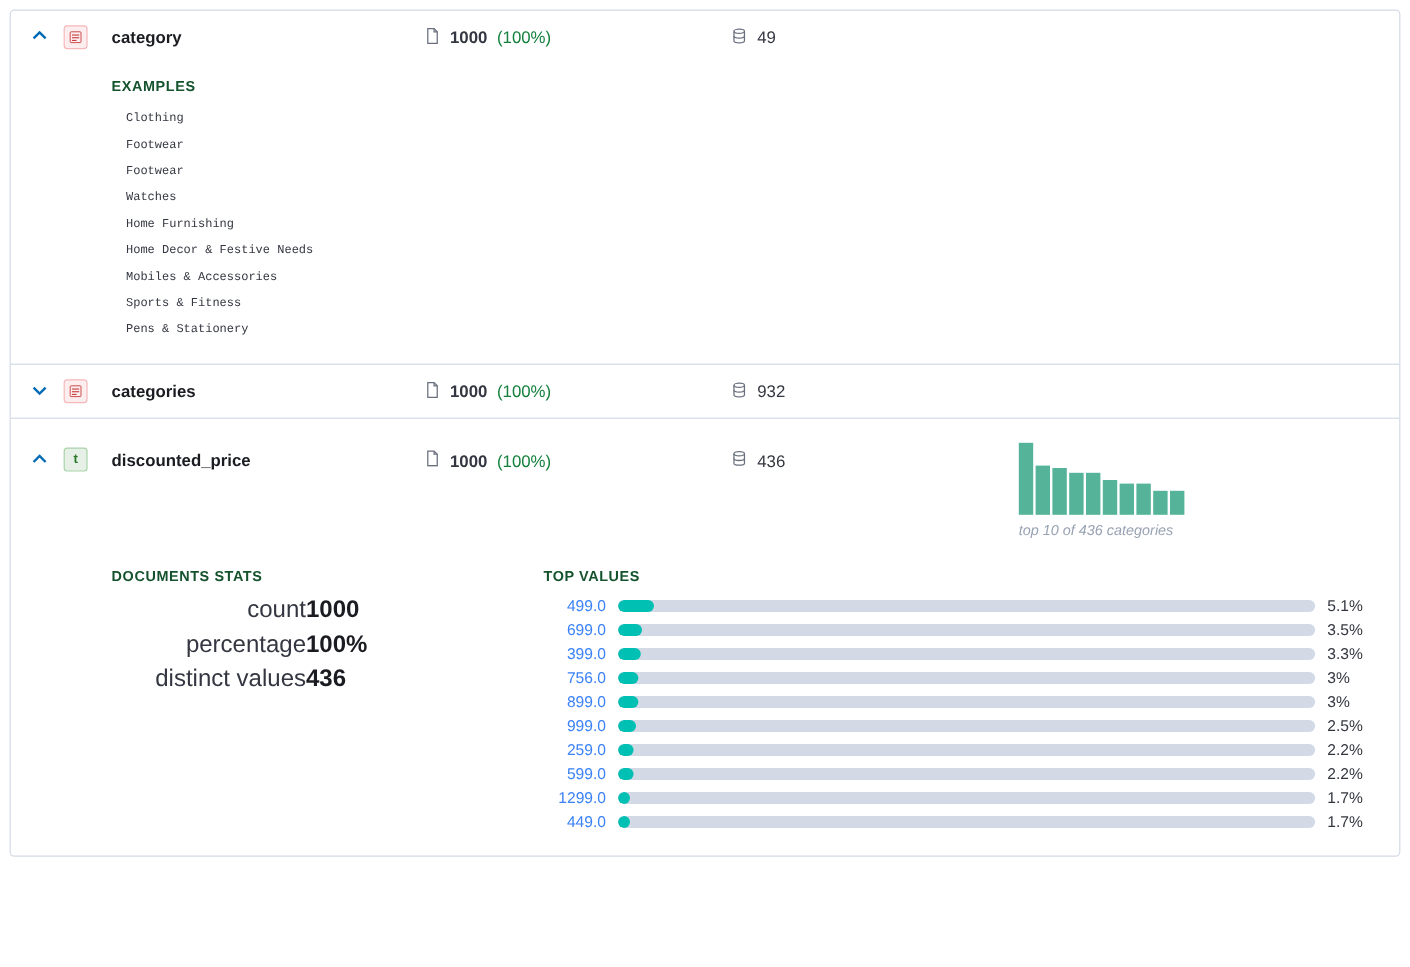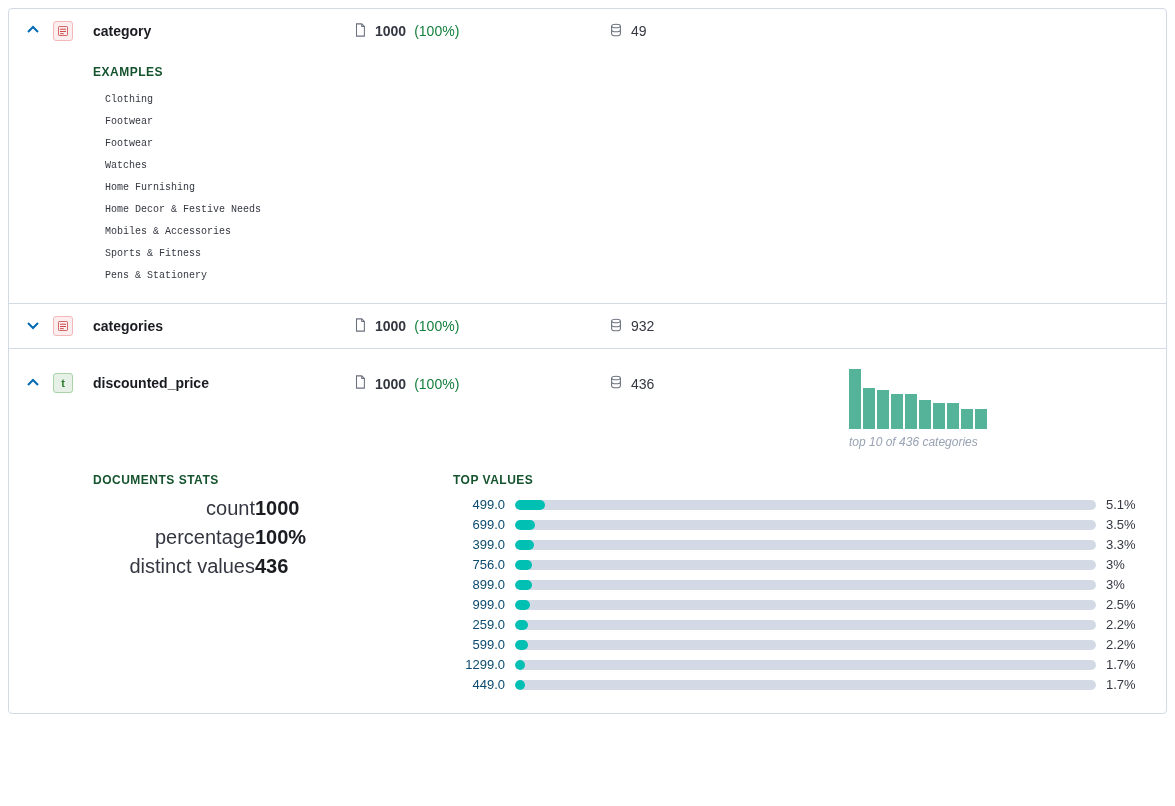--- a/index.html
+++ b/index.html
@@ -151,21 +151,21 @@
     .tv-row {
       display: flex;
       align-items: center;
       margin-bottom: 5px;
       gap: 10px;
       font-size: 13px;
     }
     .tv-label {
       width: 52px;
       text-align: right;
-      color: #0c4a6e;
+      color: #3b82f6;
       font-family: -apple-system, BlinkMacSystemFont, 'Segoe UI', Helvetica, Arial, sans-serif;
     }
     .tv-bar-wrap {
       flex: 1;
       height: 10px;
       background: #d3dae6;
       border-radius: 5px;
       overflow: hidden;
       position: relative;
     }

